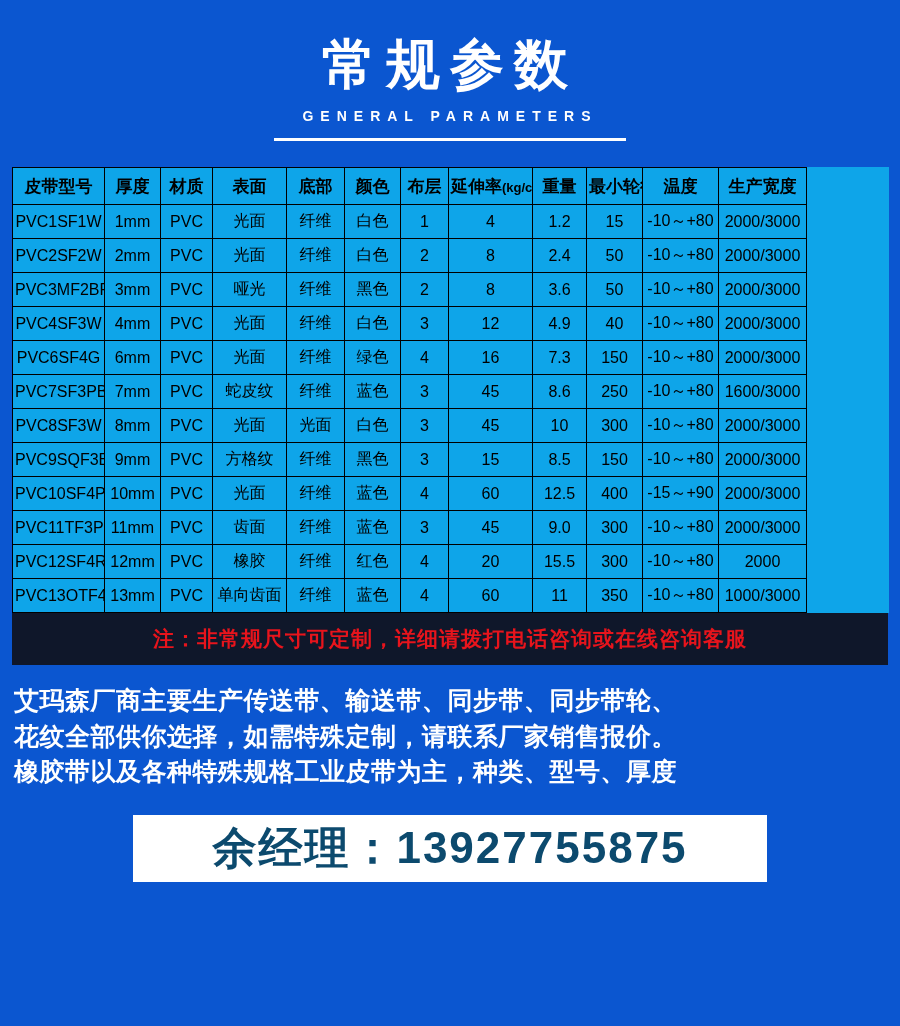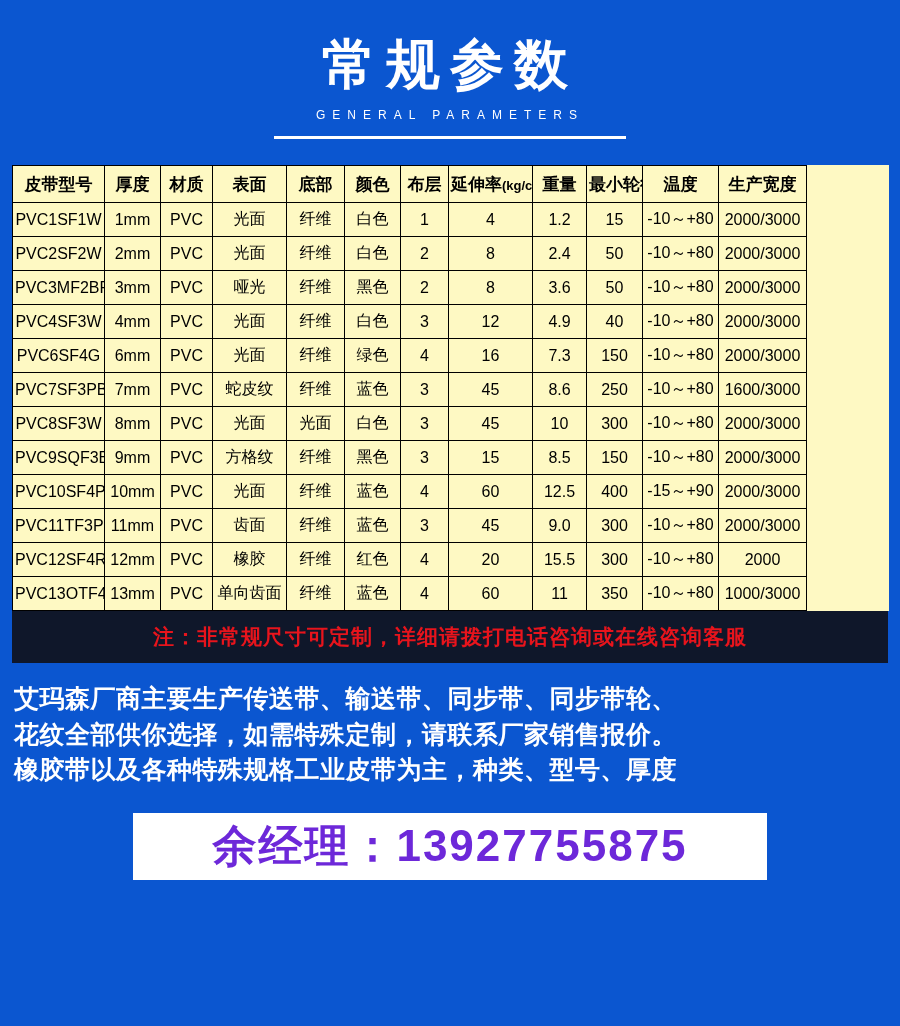--- a/index.html
+++ b/index.html
@@ -29,44 +29,44 @@
   .header-title {
     color: #ffffff;
     font-size: 54px;
     font-weight: bold;
     letter-spacing: 10px;
     line-height: 1.15;
     font-family: "DejaVu Sans", "Liberation Sans", sans-serif;
   }
   .header-sub {
     color: #ffffff;
-    font-size: 12px;
+    font-size: 14px;
     letter-spacing: 7px;
-    font-weight: normal;
+    font-weight: bold;
     margin-top: 12px;
     font-family: "Liberation Sans", sans-serif;
   }
   .header-rule {
     width: 352px;
     height: 3px;
     background: #ffffff;
     margin: 14px auto 0 auto;
   }
 
   
   .table-wrap {
     margin: 26px 12px 0 12px;
     background: #ffffff;
     padding: 0;
   }
   table.spec {
     border-collapse: collapse;
     width: 876px;
     table-layout: fixed;
-    background: #fef9c3;
+    background: #0ea5e9;
   }
   table.spec th, table.spec td {
     border: 1px solid #000000;
     text-align: center;
     vertical-align: middle;
     font-size: 16px;
     color: #000000;
     height: 33px;
     padding: 0 2px;
     white-space: nowrap;
@@ -131,21 +131,21 @@
   .contact {
     margin: 22px auto 0 auto;
     width: 640px;
     background: #ffffff;
     border: 3px solid #0b56d0;
     text-align: center;
     padding: 8px 0 10px 0;
     box-sizing: border-box;
   }
   .contact-text {
-    color: #6d28d9;
+    color: #0c4a6e;
     font-size: 44px;
     font-weight: bold;
     letter-spacing: 2px;
     line-height: 1.12;
   }
 </style>
 </head>
 <body>
 
 <div class="page">

